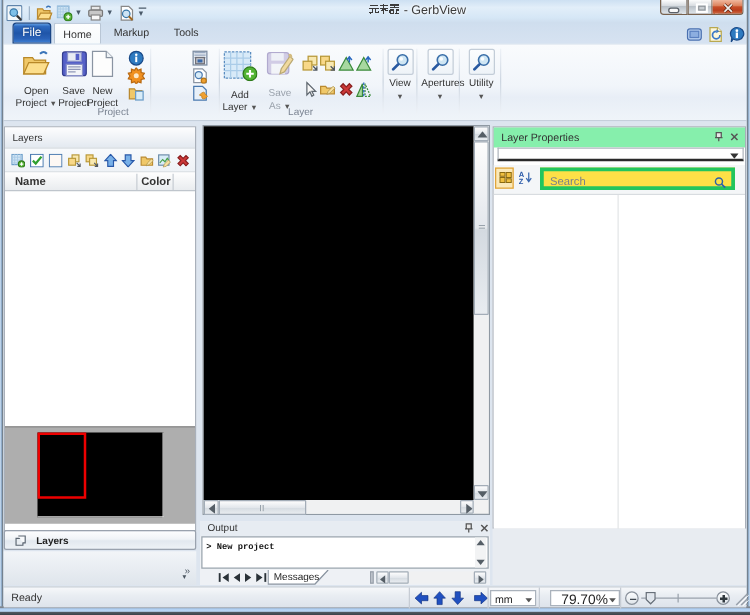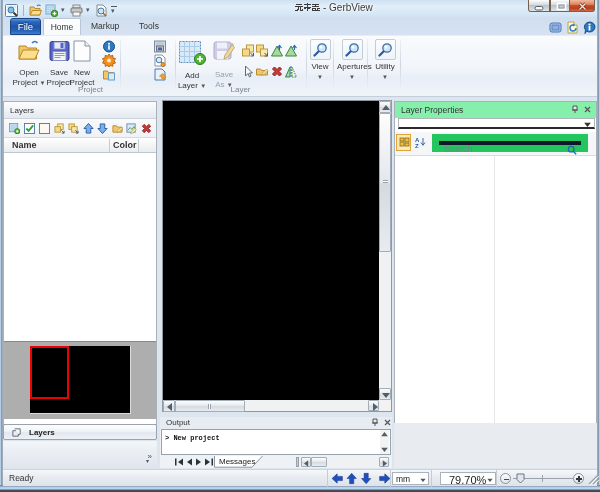--- a/index.html
+++ b/index.html
@@ -451,21 +451,21 @@
             <rect x="6" y="1" width="4" height="4"></rect>
             <rect x="1" y="5" width="4" height="4"></rect>
             <rect x="6" y="6" width="4" height="3"></rect>
           </g>
         </svg></div>
     <div style="position:absolute;left:18px;top:2px;width:15px;height:17px"><svg width="11" height="12" viewBox="0 0 11 12" style="margin:2px">
           <text x="0" y="5.5" font-size="6" font-weight="bold" fill="#2858a8">A</text>
           <text x="0" y="11.5" font-size="6" font-weight="bold" fill="#2858a8">Z</text>
           <path d="M8 2 v7 m-2-2.5 l2 2.8 2-2.8" stroke="#3a68b0" fill="none"></path>
         </svg></div>
-    <div style="position:absolute;left:37px;top:2px;width:156px;height:18px;background:#0f172a;border:7px solid #22c55e">
+    <div style="position:absolute;left:37px;top:2px;width:156px;height:18px;background:#fde047;border:3px solid #22c55e">
       <span style="position:absolute;left:5px;top:3px;font-size:9px;color:#78808a">Search</span>
       <svg width="10" height="10" viewBox="0 0 12 12" style="position:absolute;right:4px;top:4px">
           <circle cx="5" cy="5" r="3.4" fill="none" stroke="#2a62a8" stroke-width="1.4"></circle>
           <path d="M7.5 7.5 L11 11" stroke="#2a62a8" stroke-width="1.6"></path>
         </svg>
     </div>
   </div>
   <div style="position:absolute;left:0;top:53px;width:201px;height:268px;background:#fff;border-top:1px solid #d8dce0">
     <div style="position:absolute;left:99px;top:0;width:1px;height:268px;background:#e4e6e8"></div>
   </div>

